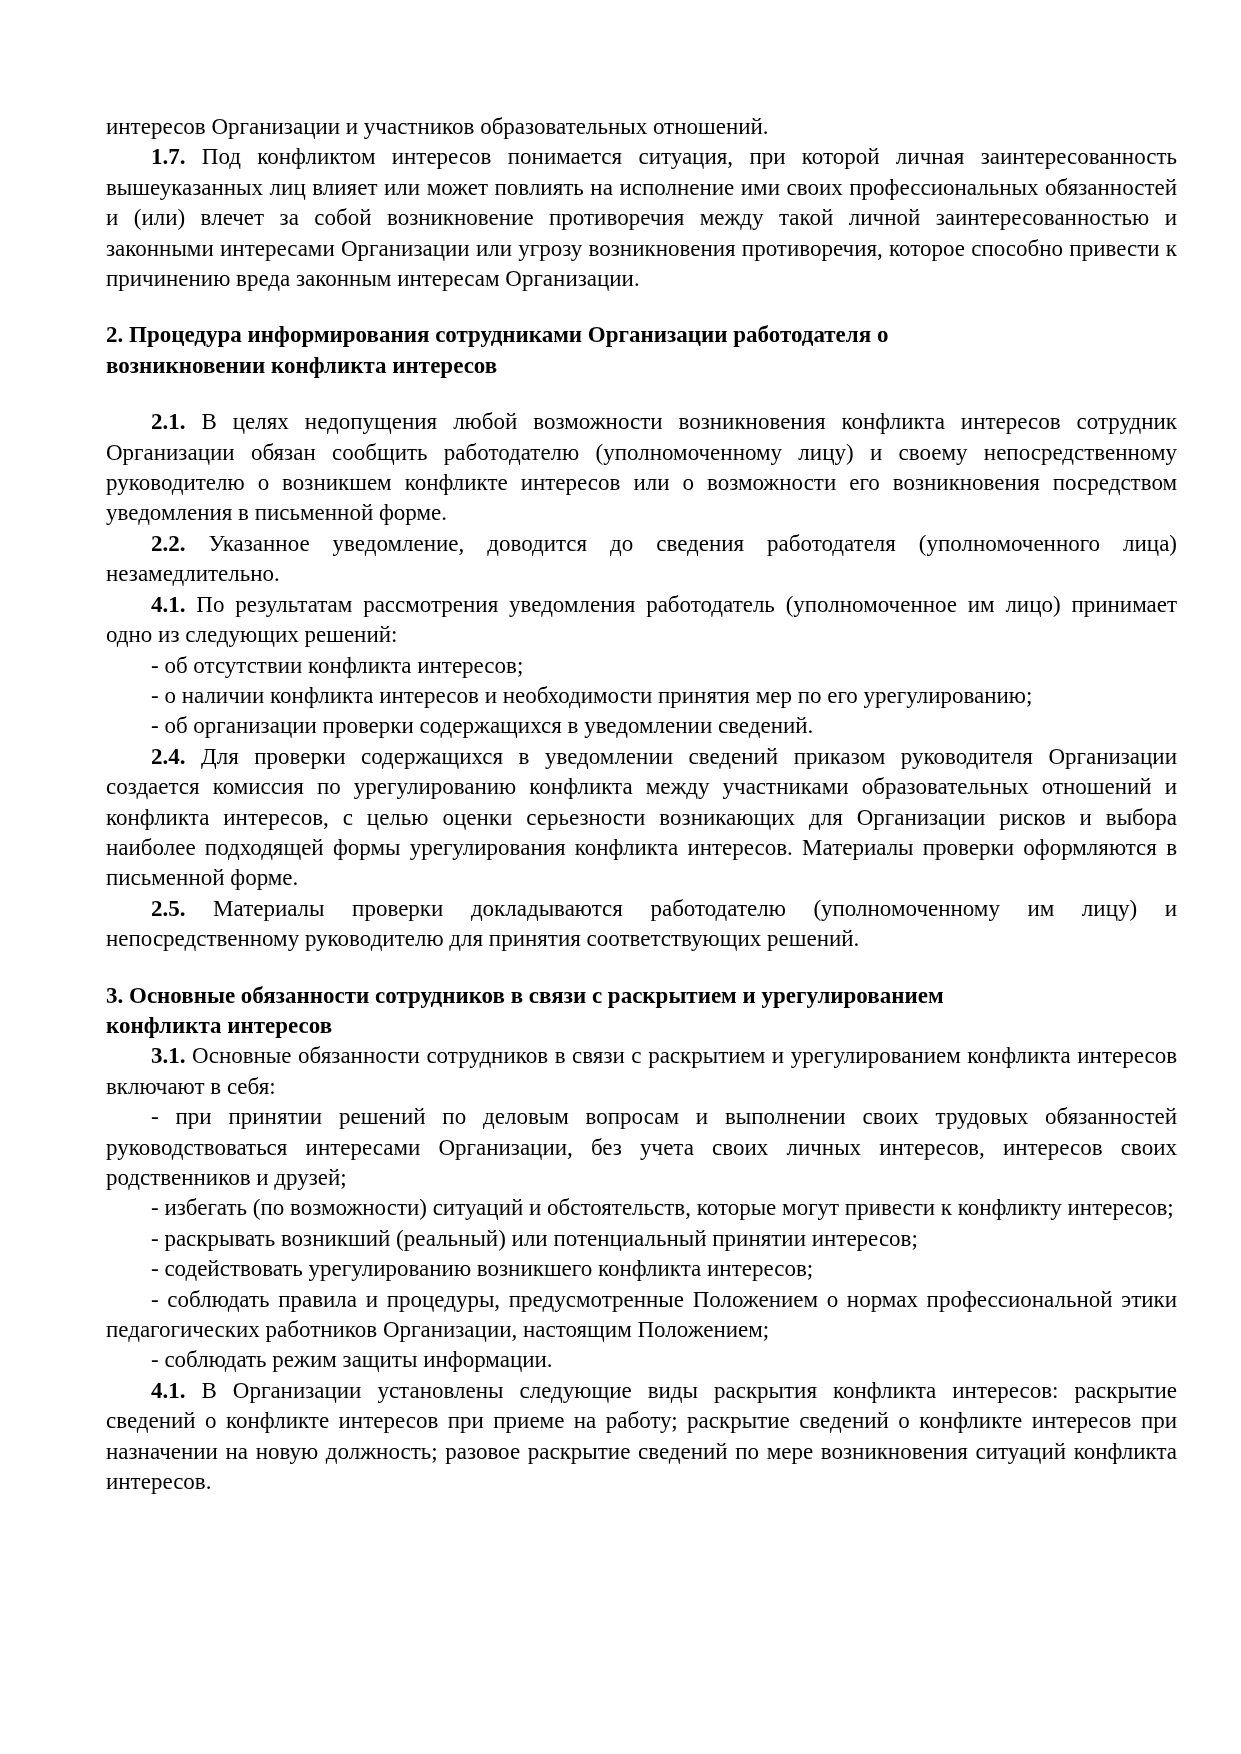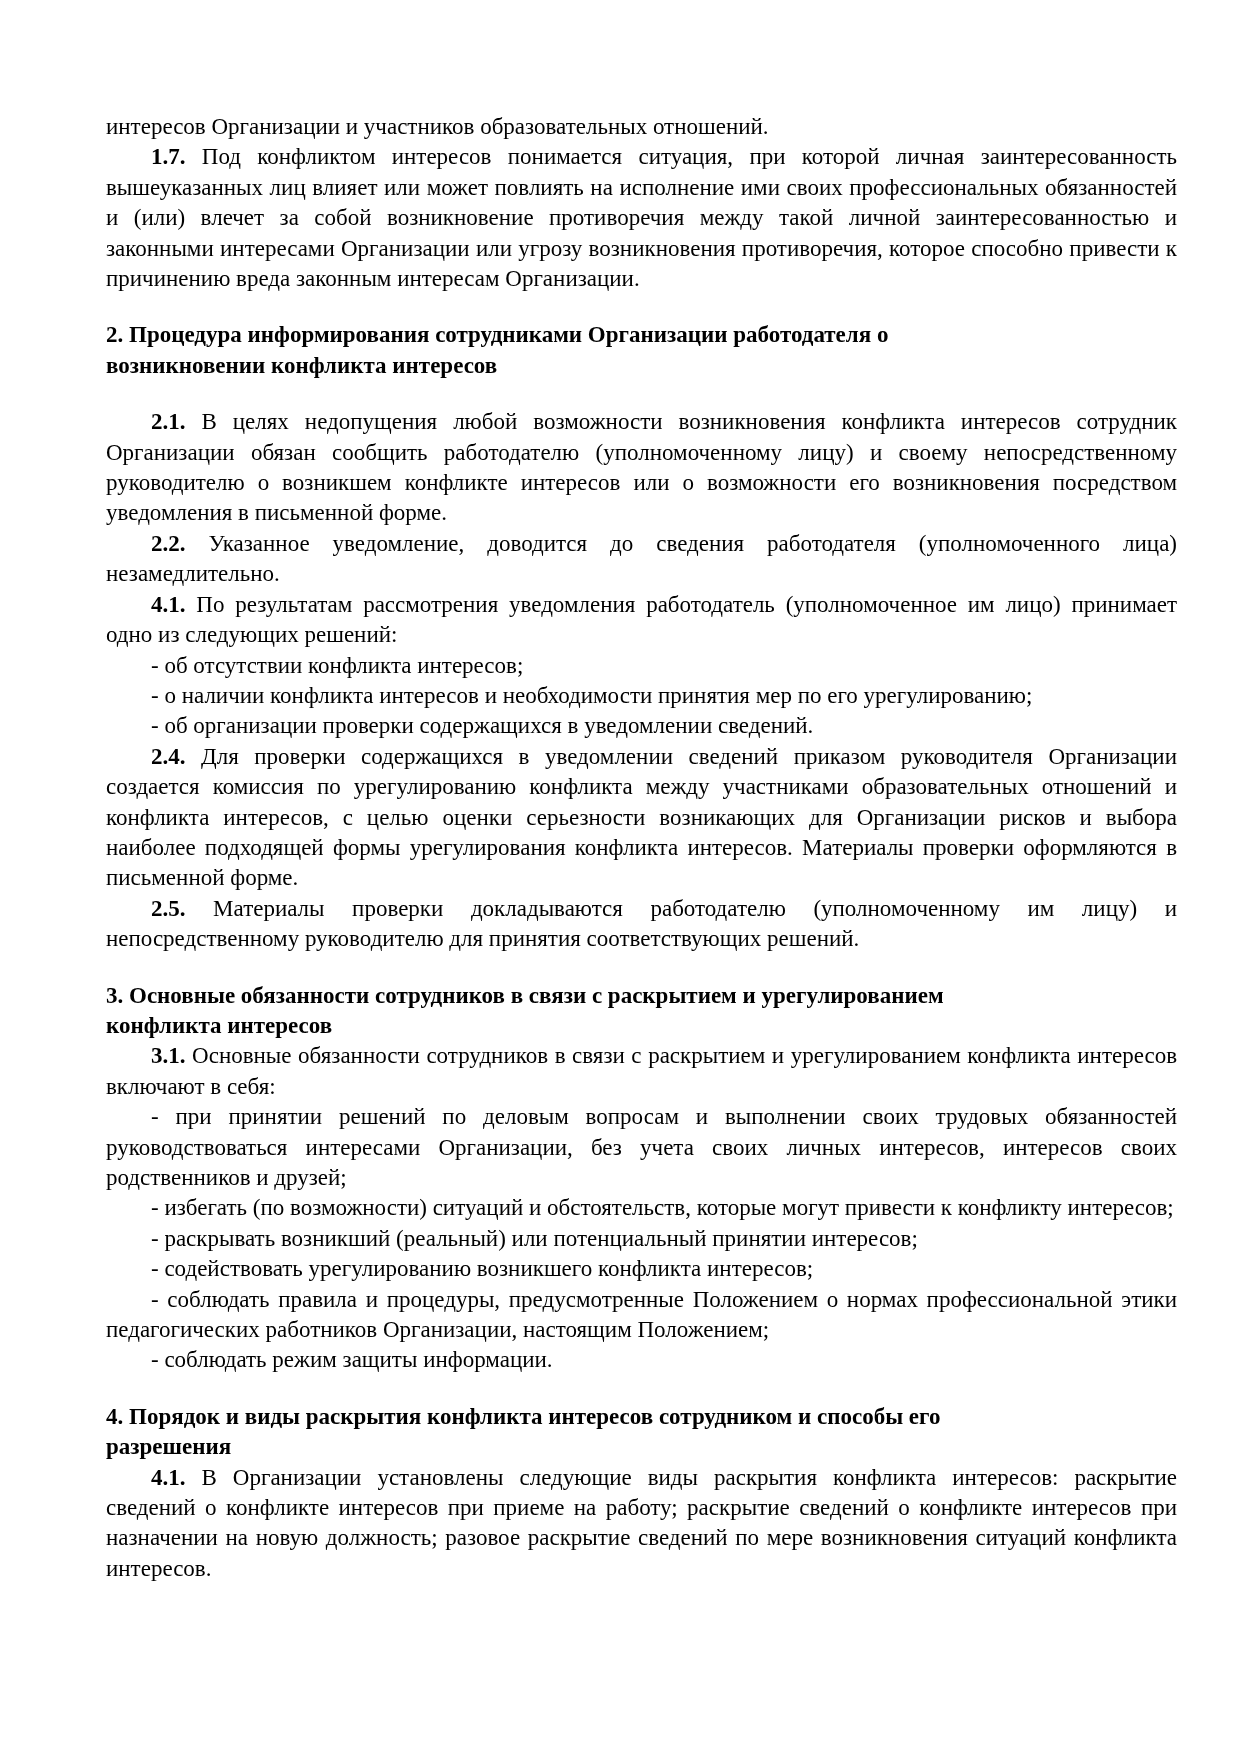--- a/index.html
+++ b/index.html
@@ -63,18 +63,14 @@
       <div>3. Основные обязанности сотрудников в связи с раскрытием и урегулированием</div>
       <div>конфликта интересов</div>
     </div>
     <p class="para indent"><b class="clause-num">3.1.</b> <span>Основные обязанности сотрудников в связи с раскрытием и урегулированием конфликта интересов включают в себя:</span></p>
     <p class="para indent"><span>- при принятии решений по деловым вопросам и выполнении своих трудовых обязанностей руководствоваться интересами Организации, без учета своих личных интересов, интересов своих родственников и друзей;</span></p>
     <p class="para indent"><span>- избегать (по возможности) ситуаций и обстоятельств, которые могут привести к конфликту интересов;</span></p>
     <p class="para indent"><span>- раскрывать возникший (реальный) или потенциальный принятии интересов;</span></p>
     <p class="para indent"><span>- содействовать урегулированию возникшего конфликта интересов;</span></p>
     <p class="para indent"><span>- соблюдать правила и процедуры, предусмотренные Положением о нормах профессиональной этики педагогических работников Организации, настоящим Положением;</span></p>
     <p class="para indent"><span>- соблюдать режим защиты информации.</span></p>
-    <div class="heading">
-      <div>4. Порядок и виды раскрытия конфликта интересов сотрудником и способы его</div>
-      <div>разрешения</div>
-    </div>
     <p class="para indent"><b class="clause-num">4.1.</b> <span>В Организации установлены следующие виды раскрытия конфликта интересов: раскрытие сведений о конфликте интересов при приеме на работу; раскрытие сведений о конфликте интересов при назначении на новую должность; разовое раскрытие сведений по мере возникновения ситуаций конфликта интересов.</span></p>
   </main>
 
 </body></html>

